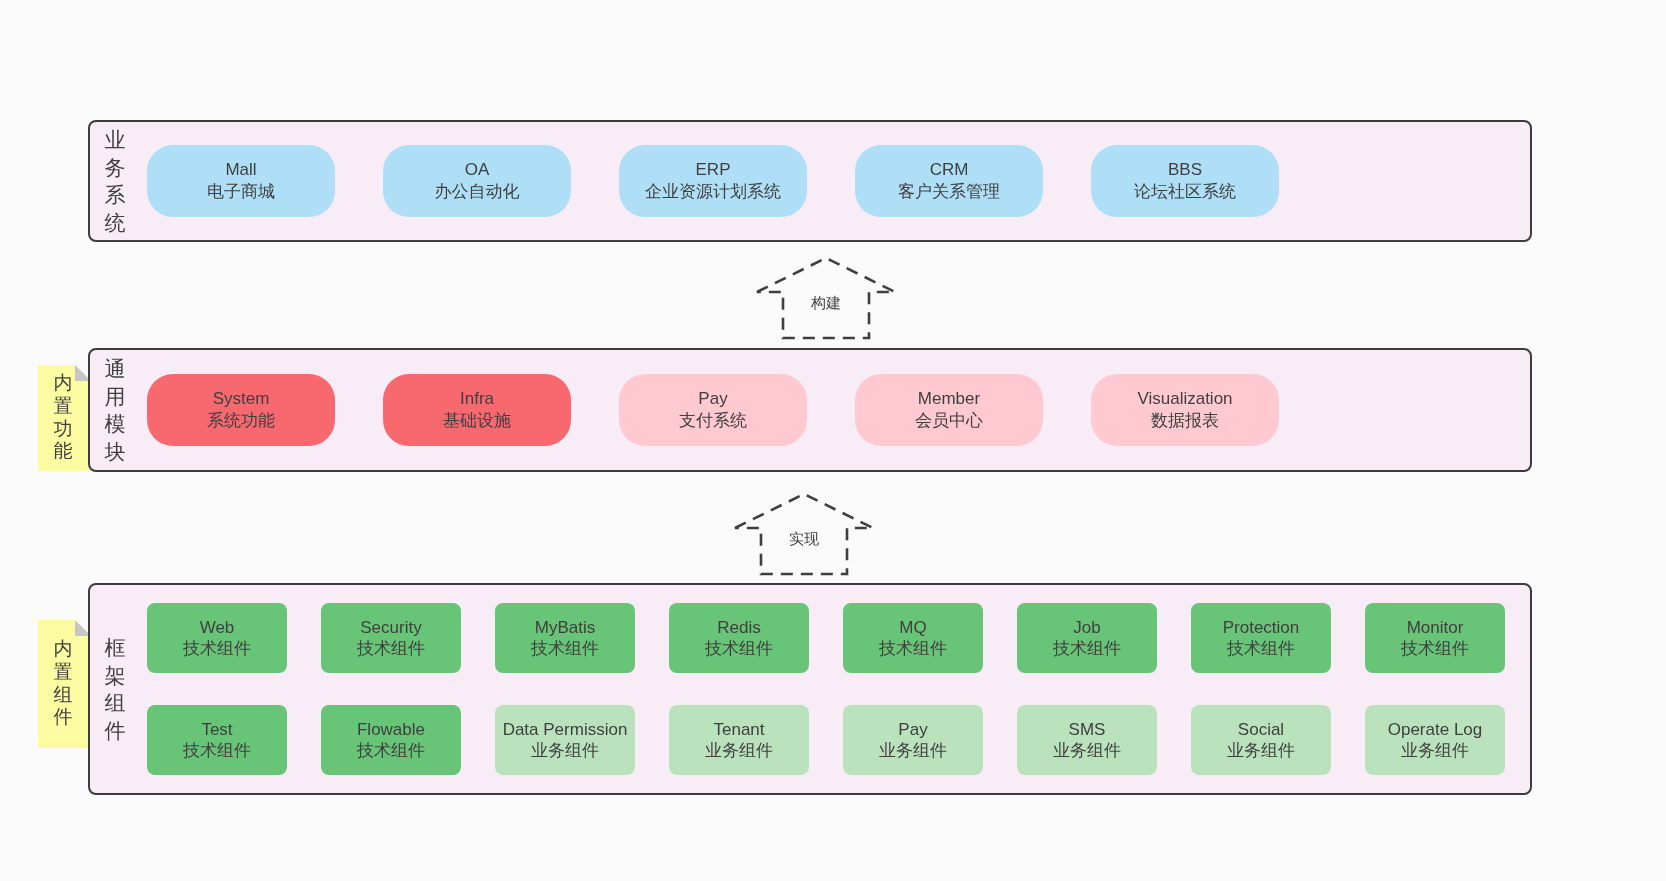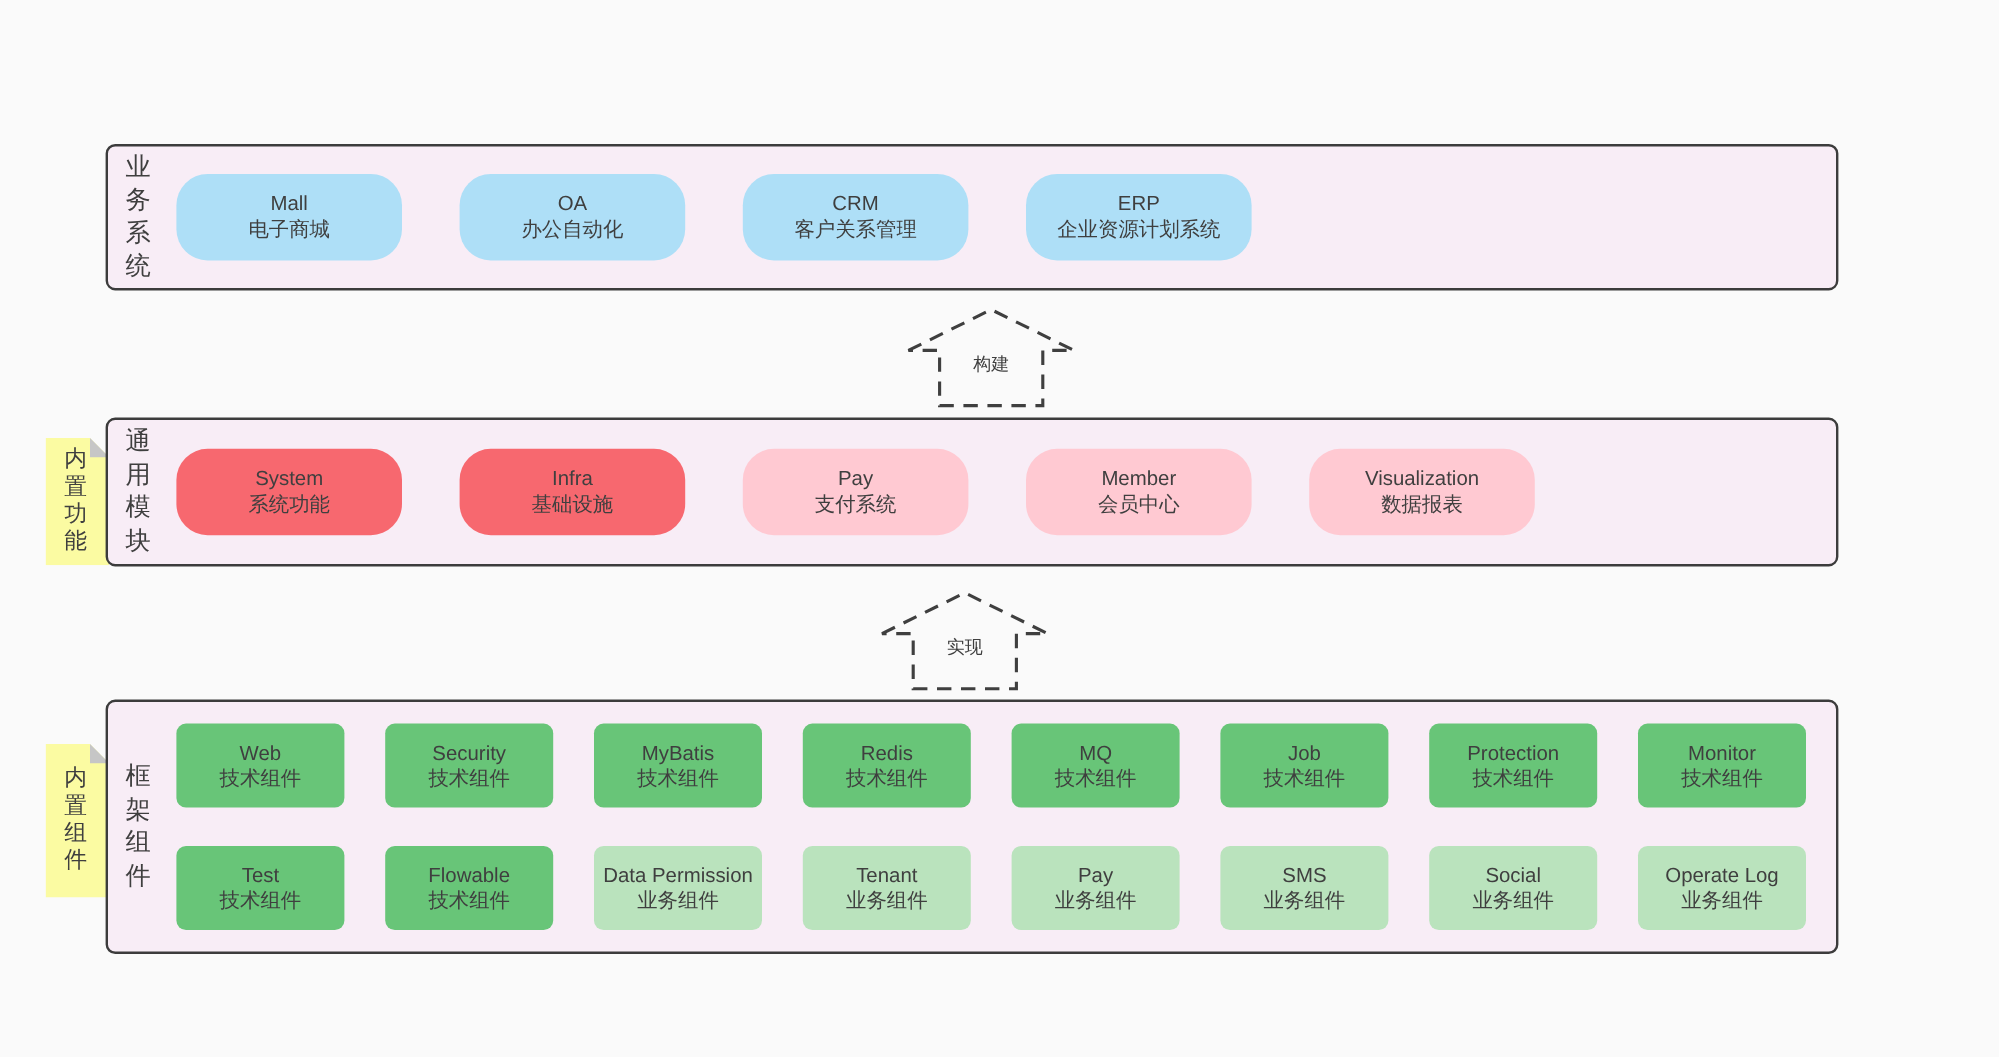--- a/index.html
+++ b/index.html
@@ -137,26 +137,30 @@
         <div class="box-row">
           <div class="box blue">
             <div class="box-name">Mall</div>
             <div class="box-desc">电子商城</div>
           </div>
           <div class="box blue">
             <div class="box-name">OA</div>
             <div class="box-desc">办公自动化</div>
           </div>
           <div class="box blue">
+            <div class="box-name">ERP</div>
+            <div class="box-desc">企业资源计划系统</div>
+          </div>
+          <div class="box blue">
             <div class="box-name">CRM</div>
             <div class="box-desc">客户关系管理</div>
           </div>
           <div class="box blue">
-            <div class="box-name">ERP</div>
-            <div class="box-desc">企业资源计划系统</div>
+            <div class="box-name">BBS</div>
+            <div class="box-desc">论坛社区系统</div>
           </div>
         </div>
       </div>
   </section>
 
   <div class="arrow" style="left:746px; top:250px">
     <svg width="160" height="92" viewBox="0 0 160 92">
       <path d="M 11 42 L 80 8 L 149 42 L 123 42 L 123 88 L 37 88 L 37 42 Z"></path>
     </svg>
     <span class="arrow-label">构建</span>

